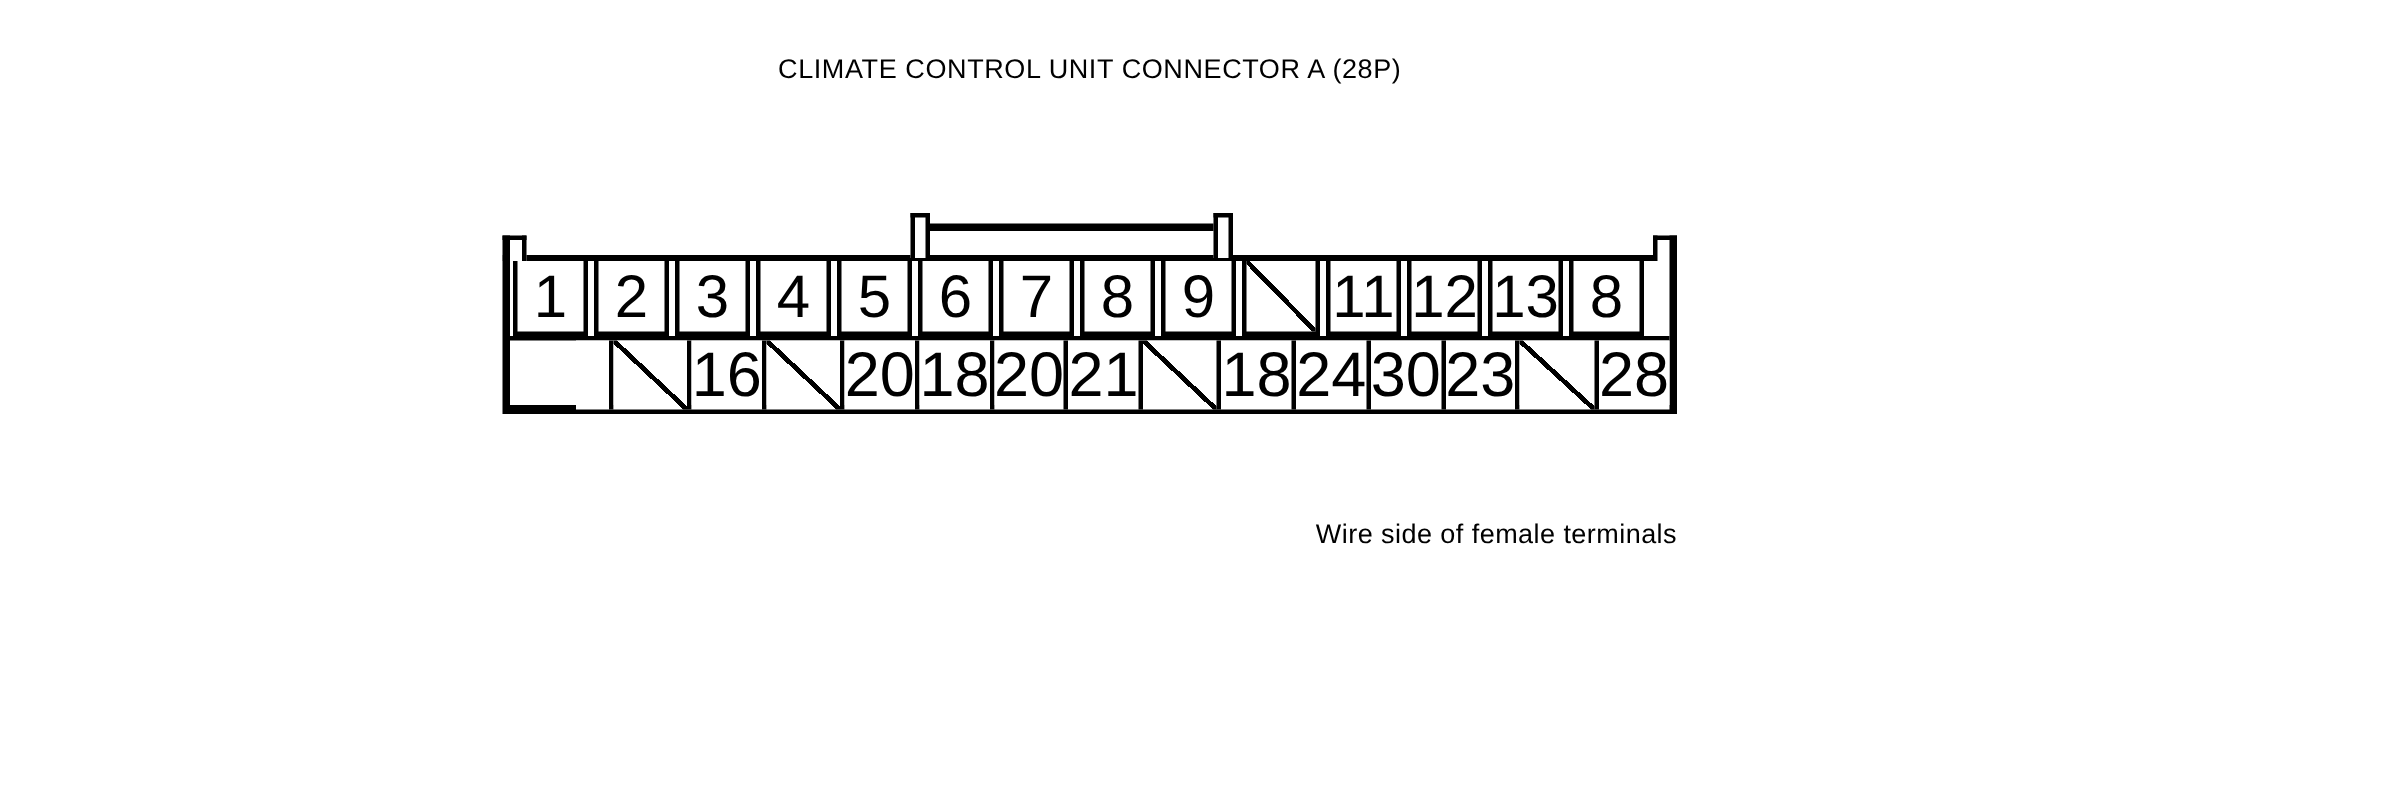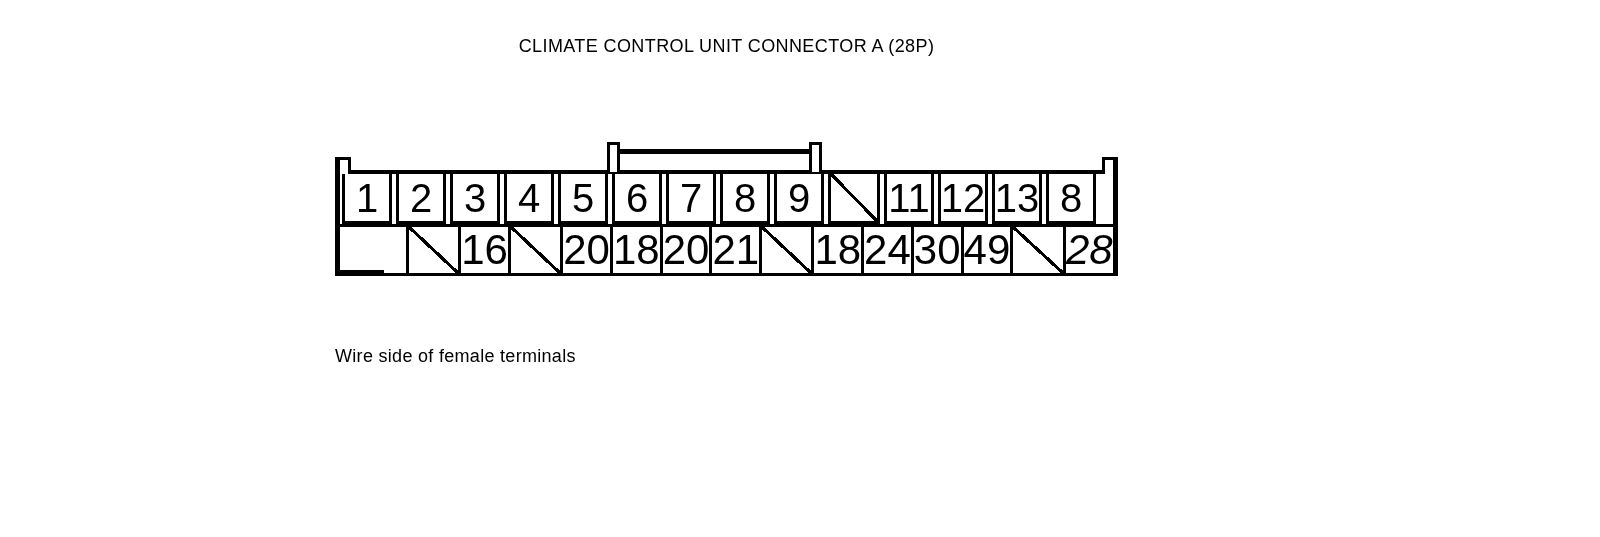--- a/index.html
+++ b/index.html
@@ -16,21 +16,21 @@
     position: absolute;
     left: 335px; top: 36px; width: 783px;
     text-align: center;
     font-size: 18px;
     letter-spacing: 0.4px;
     white-space: nowrap;
   }
   .caption {
     position: absolute;
     left: 335px; top: 346px; width: 783px;
-    text-align: left;
+    text-align: right;
     font-size: 18px;
     letter-spacing: 0.3px;
     white-space: nowrap;
   }
   .shell { position: absolute; left: 335px; top: 142px; width: 783px; height: 134px; }
   .body {
     position: absolute; left: 0; top: 28px; width: 783px; height: 106px;
     box-sizing: border-box;
     border-top: 4px solid #000;
     border-left: 5px solid #000;
@@ -67,21 +67,21 @@
   .row-top .cell.blank { border: none; flex: 1 1 14px; background: none; }
   .row-bottom { top: 82px; height: 46px; border-top: 3px solid #000; }
   .row-bottom .cell {
     box-sizing: border-box; height: 100%;
     border-right: 3px solid #000;
     flex: 1 1 52px;
     font-size: 42px;
   }
   .row-bottom .cell.blank   { flex: 1 1 27px; }
   .row-bottom .cell.blocked { flex: 1 1 57px; }
-  .row-bottom .cell:last-child { border-right: none; font-style: italic; }
+  .row-bottom .cell:last-child { border-right: none; }
   .cell {
     display: flex; align-items: center; justify-content: center;
     line-height: 1; color: #000; background: #ffffff;
   }
   .cell.blocked {
     background-color: #ffffff;
     background-image: linear-gradient(to top right,
       transparent calc(50% - 1.6px),
       #000 calc(50% - 1.6px),
       #000 calc(50% + 1.6px),
@@ -124,20 +124,20 @@
         <div class="cell pin">16</div>
         <div class="cell blocked"></div>
         <div class="cell pin">20</div>
         <div class="cell pin">18</div>
         <div class="cell pin">20</div>
         <div class="cell pin">21</div>
         <div class="cell blocked"></div>
         <div class="cell pin">18</div>
         <div class="cell pin">24</div>
         <div class="cell pin">30</div>
-        <div class="cell pin">49</div>
+        <div class="cell pin">23</div>
         <div class="cell blocked"></div>
         <div class="cell pin">28</div>
       </div>
   </div>
 
   <div class="caption">Wire side of female terminals</div>
 </div>
 
 </body></html>

